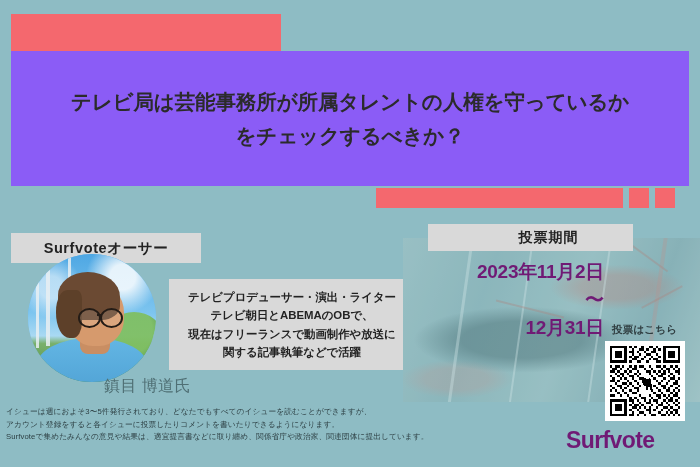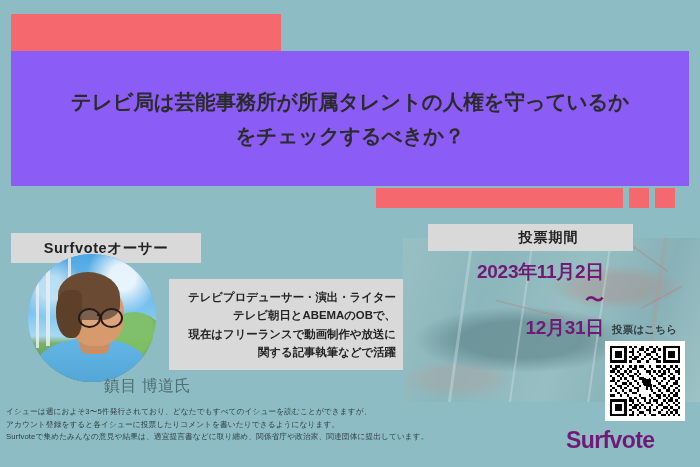--- a/index.html
+++ b/index.html
@@ -222,21 +222,21 @@
     align-items: center;
     justify-content: center;
     box-sizing: border-box;
     padding: 0 6px;
   }
   .bio-text {
     font-size: 11.4px;
     font-weight: bold;
     line-height: 1.62;
     color: #232323;
-    text-align: right;
+    text-align: center;
   }
 
   
   .photo {
     position: absolute;
     left: 403px;
     top: 238px;
     width: 297px;
     height: 164px;
     overflow: hidden;

